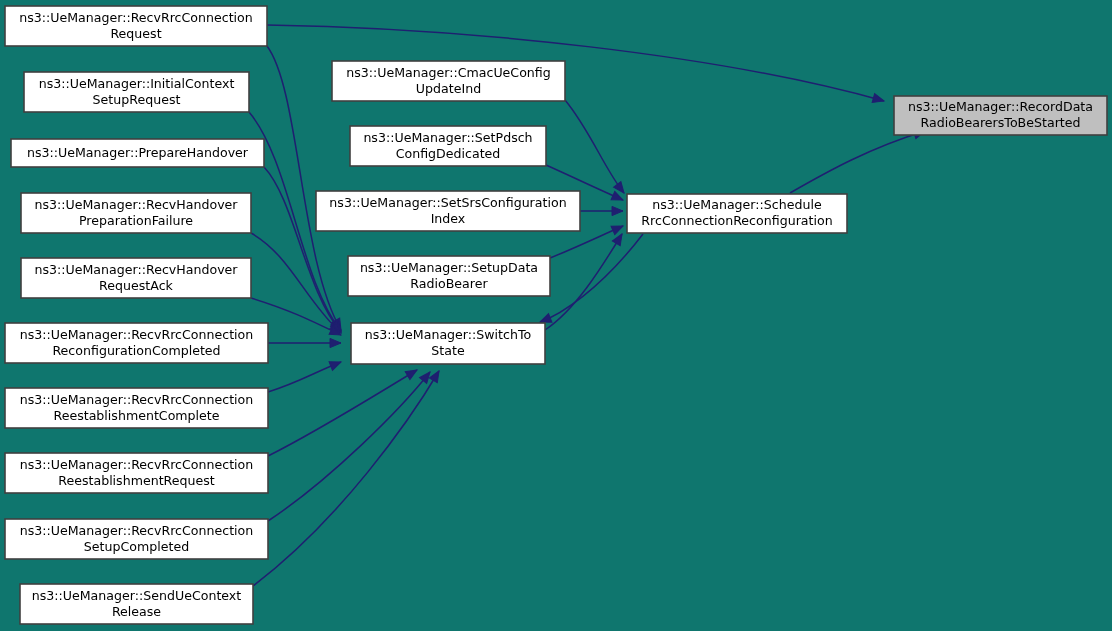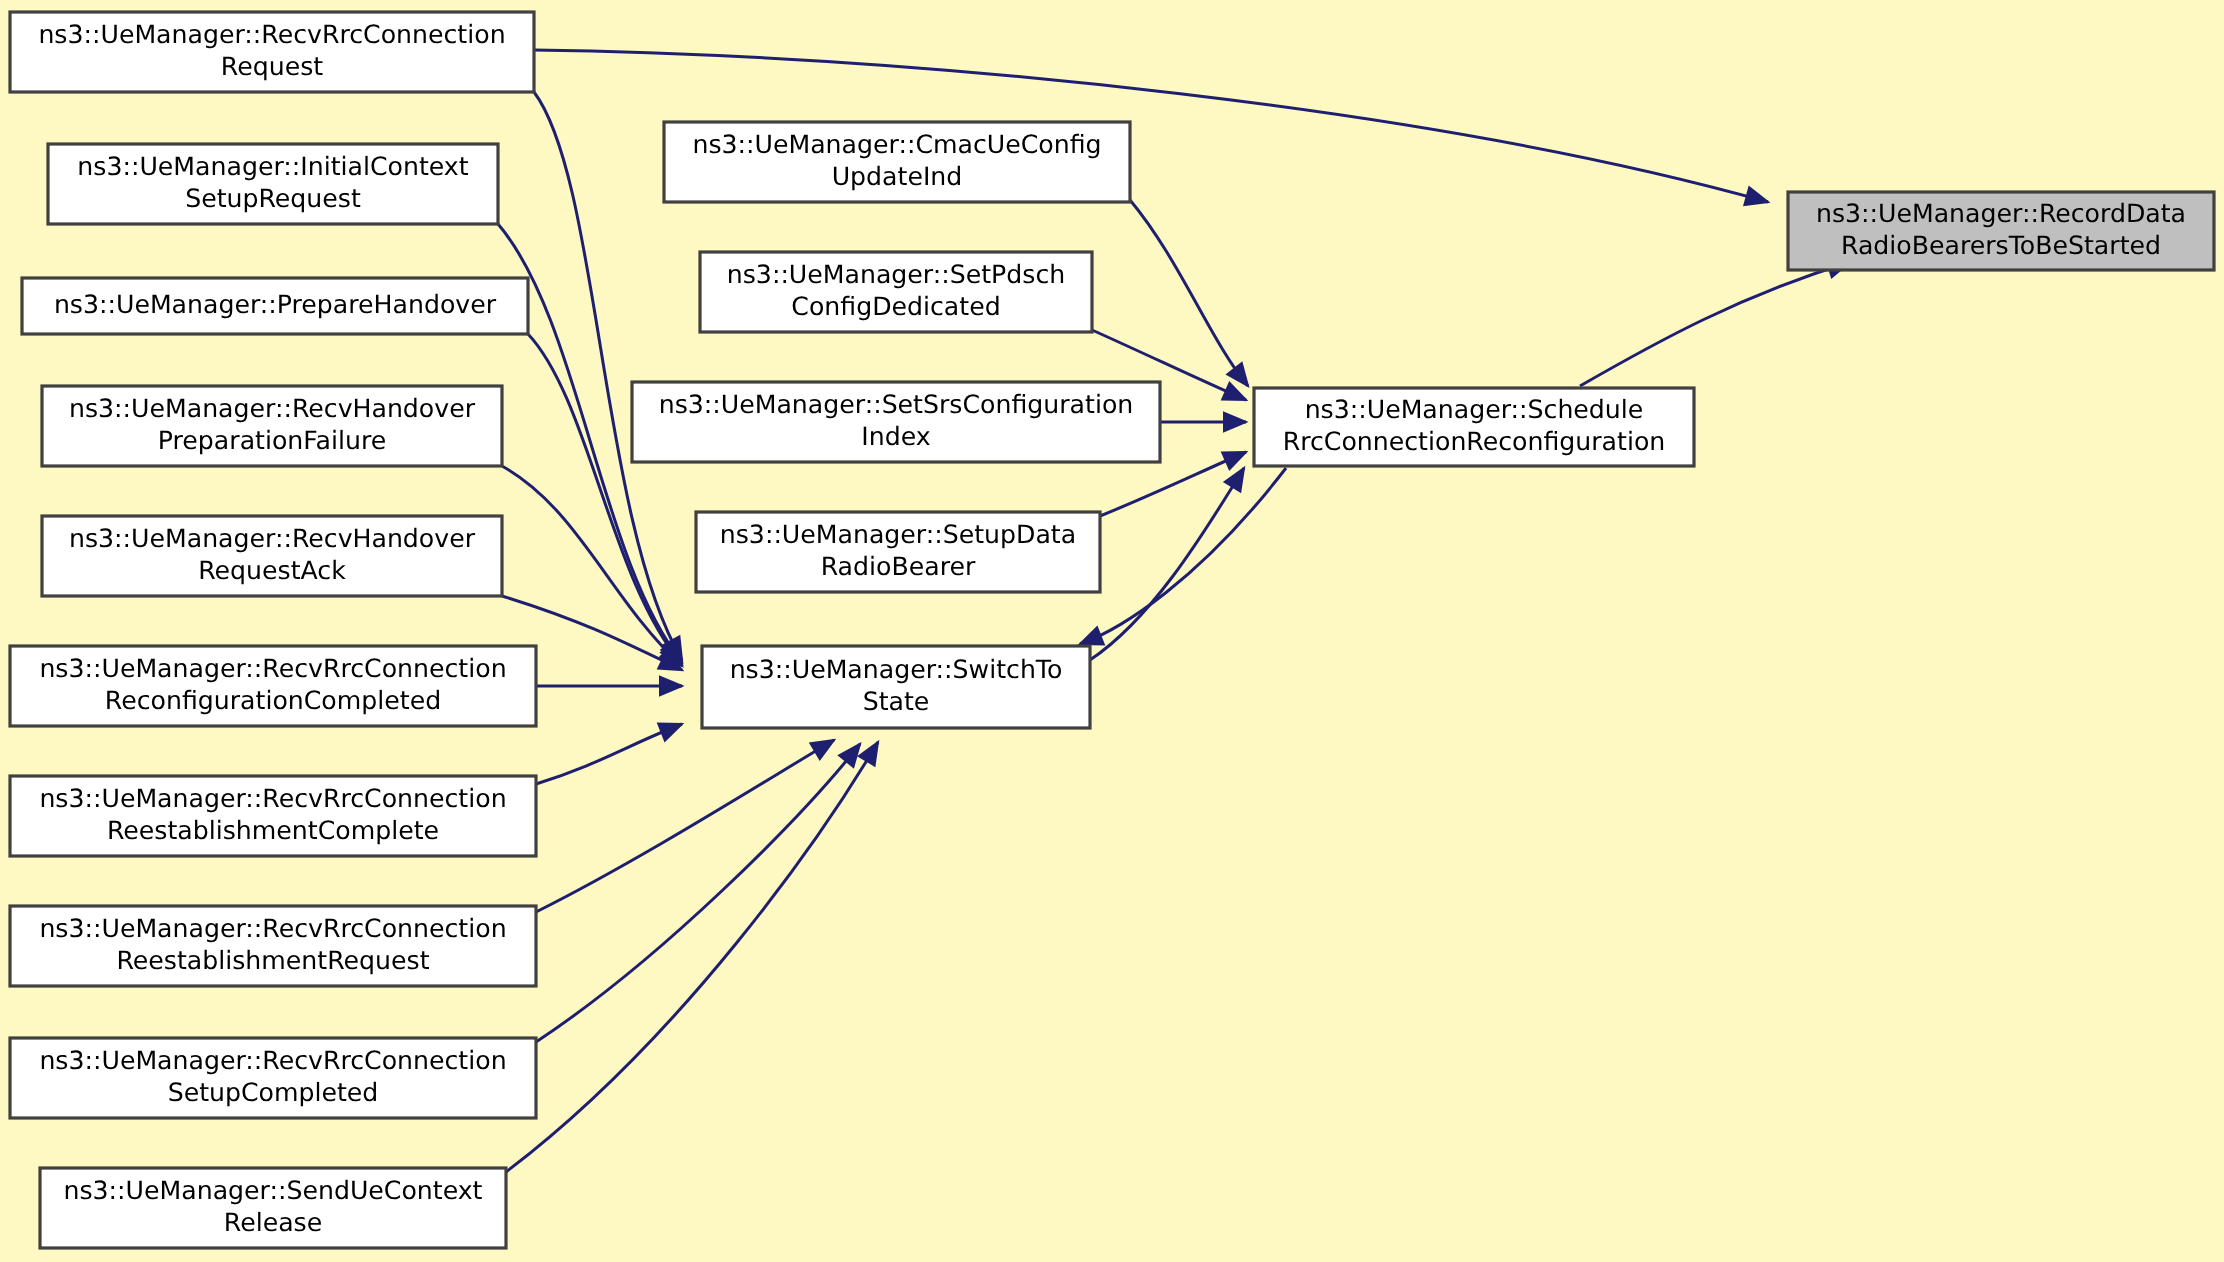--- a/index.html
+++ b/index.html
@@ -4,21 +4,21 @@
 <style>
   html, body {
     margin: 0;
     padding: 0;
     background: #ffffff;
   }
   #canvas-wrap {
     position: relative;
     width: 1112px;
     height: 631px;
-    background: #fef9c3;
+    background: #0f766e;
     overflow: hidden;
   }
   svg#graph {
     display: block;
     width: 1112px;
     height: 631px;
   }
   .node-box {
     fill: #ffffff;
     stroke: #404040;

